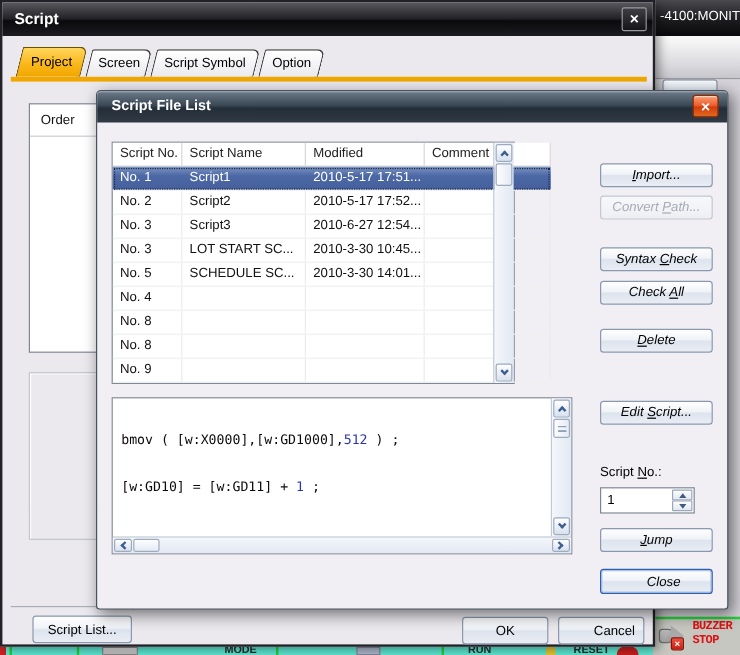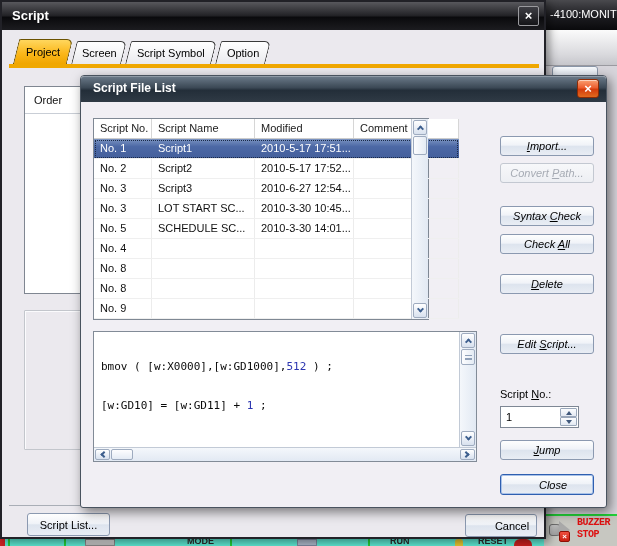--- a/index.html
+++ b/index.html
@@ -193,20 +193,23 @@
 
     <div id="orderbox">
       <div id="order-hdr">Order</div>
     </div>
     <div id="groupbox"></div>
     <div id="content-bottom-line"></div>
 
     <button class="btn" id="btn-scriptlist">
       <span>Script List...</span>
     </button>
+    <button class="btn" id="btn-ok">
+      <span>OK</span>
+    </button>
     <button class="btn" id="btn-cancel">
       <span>Cancel</span>
     </button>
   </div>
 
   <div id="dlg-filelist">
     <div id="tbar-inner">
       <span id="inner-title">Script File List</span>
       <div id="inner-close">×</div>
     </div>

